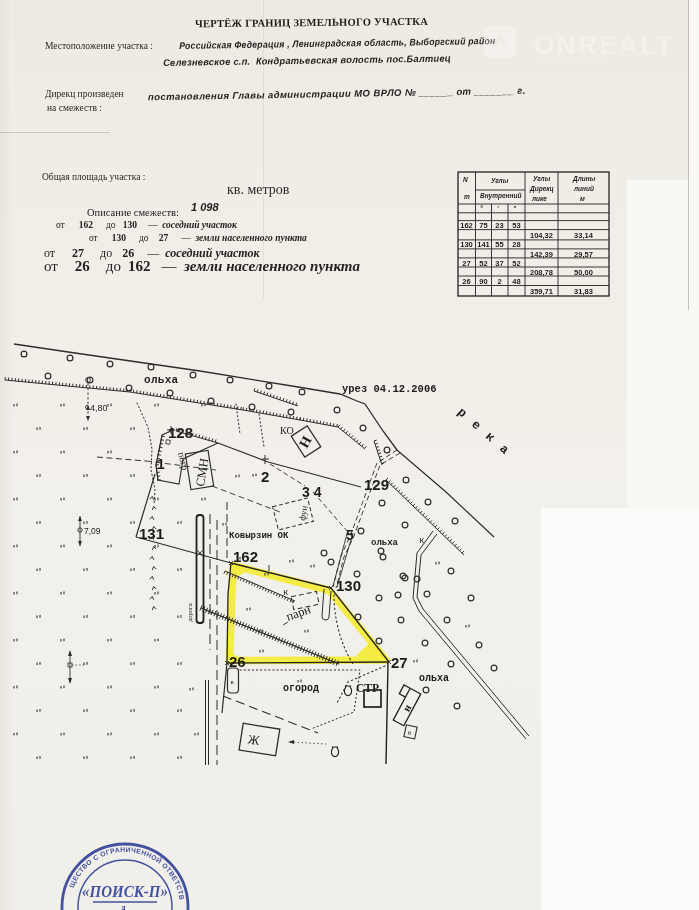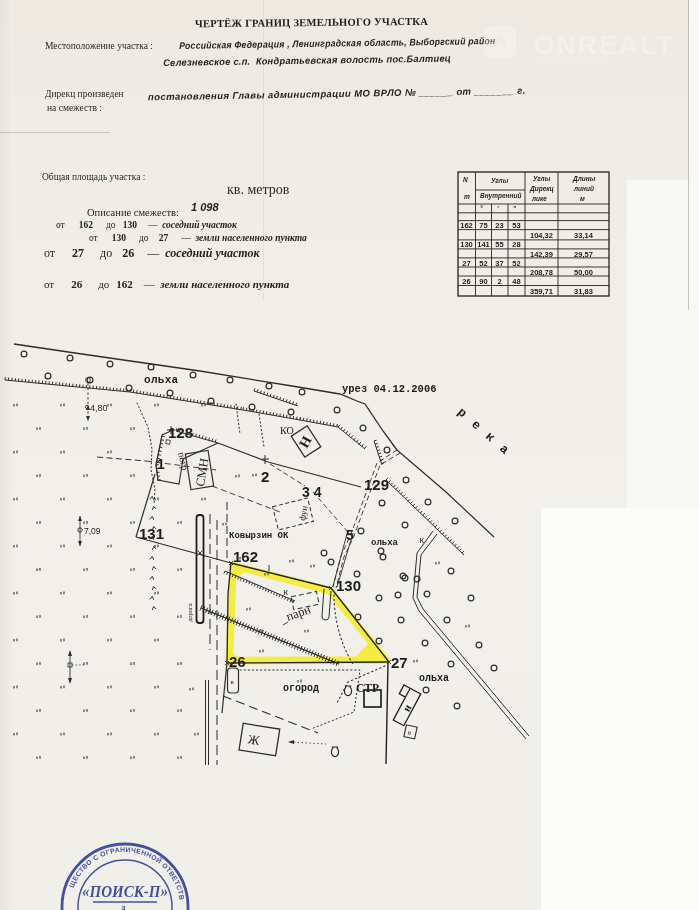--- a/index.html
+++ b/index.html
@@ -54,21 +54,21 @@
 <div class="abs" style="left:227px;top:182px;font-size:14px;color:#2a2927;text-align:center;">кв. метров</div>
 
 <div class="abs" style="left:87px;top:207px;font-size:10.5px;color:#232220;">Описание смежеств:</div>
 
 <div class="abs" style="left:56px;top:220px;font-size:9.5px;color:#232220;">от<span style="display:inline-block;width:14px;"></span><b>162</b><span style="display:inline-block;width:13px;"></span>до<span style="display:inline-block;width:7px;"></span><b>130</b><span style="display:inline-block;width:11px;"></span>—&nbsp; <b><i>соседний участок</i></b></div>
 
 <div class="abs" style="left:44px;top:233px;font-size:9.5px;color:#232220;margin-left:45px;">от<span style="display:inline-block;width:14px;"></span><b>130</b><span style="display:inline-block;width:13px;"></span>до<span style="display:inline-block;width:10px;"></span><b>27</b><span style="display:inline-block;width:13px;"></span>—&nbsp; <b><i>земли населенного пункта</i></b></div>
 
 <div class="abs" style="left:44px;top:245.5px;font-size:12px;color:#232220;">от<span style="display:inline-block;width:17px;"></span><b>27</b><span style="display:inline-block;width:16px;"></span>до<span style="display:inline-block;width:10px;"></span><b>26</b><span style="display:inline-block;width:13px;"></span>—&nbsp; <b><i>соседний участок</i></b></div>
 
-<div class="abs" style="left:44px;top:258px;font-size:11px;color:#232220;margin-top:20px;">от<span style="display:inline-block;width:17px;"></span><b>26</b><span style="display:inline-block;width:16px;"></span>до<span style="display:inline-block;width:7px;"></span><b>162</b><span style="display:inline-block;width:11px;"></span>—&nbsp; <b><i>земли населенного пункта</i></b></div>
+<div class="abs" style="left:44px;top:258px;font-size:15px;color:#232220;">от<span style="display:inline-block;width:17px;"></span><b>26</b><span style="display:inline-block;width:16px;"></span>до<span style="display:inline-block;width:7px;"></span><b>162</b><span style="display:inline-block;width:11px;"></span>—&nbsp; <b><i>земли населенного пункта</i></b></div>
 
 <svg class="abs" style="left:0;top:0;" width="699" height="910" viewBox="0 0 699 910">
 
 <rect x="458" y="172" width="151" height="124" fill="none" stroke="#222" stroke-width="1.3"></rect>
 <path d="M458,204H609M458,212.8H609M458,220.6H609M458,229.6H609M458,239.9H609M458,248.9H609M458,257.9H609M458,267H609M458,276H609M458,285.5H609 M475.5,190H525" stroke="#222" stroke-width="0.9" fill="none"></path>
 <path d="M475.5,172V296 M525,172V296 M558,172V296 M491.5,204V296 M508,204V296" stroke="#222" stroke-width="0.9" fill="none"></path>
 
 <g font-family="Liberation Sans, sans-serif" fill="#1d1c1a" font-size="6.5" font-weight="bold" font-style="italic">
       <text x="463" y="182">N</text>
       <text x="464" y="199">т</text>

